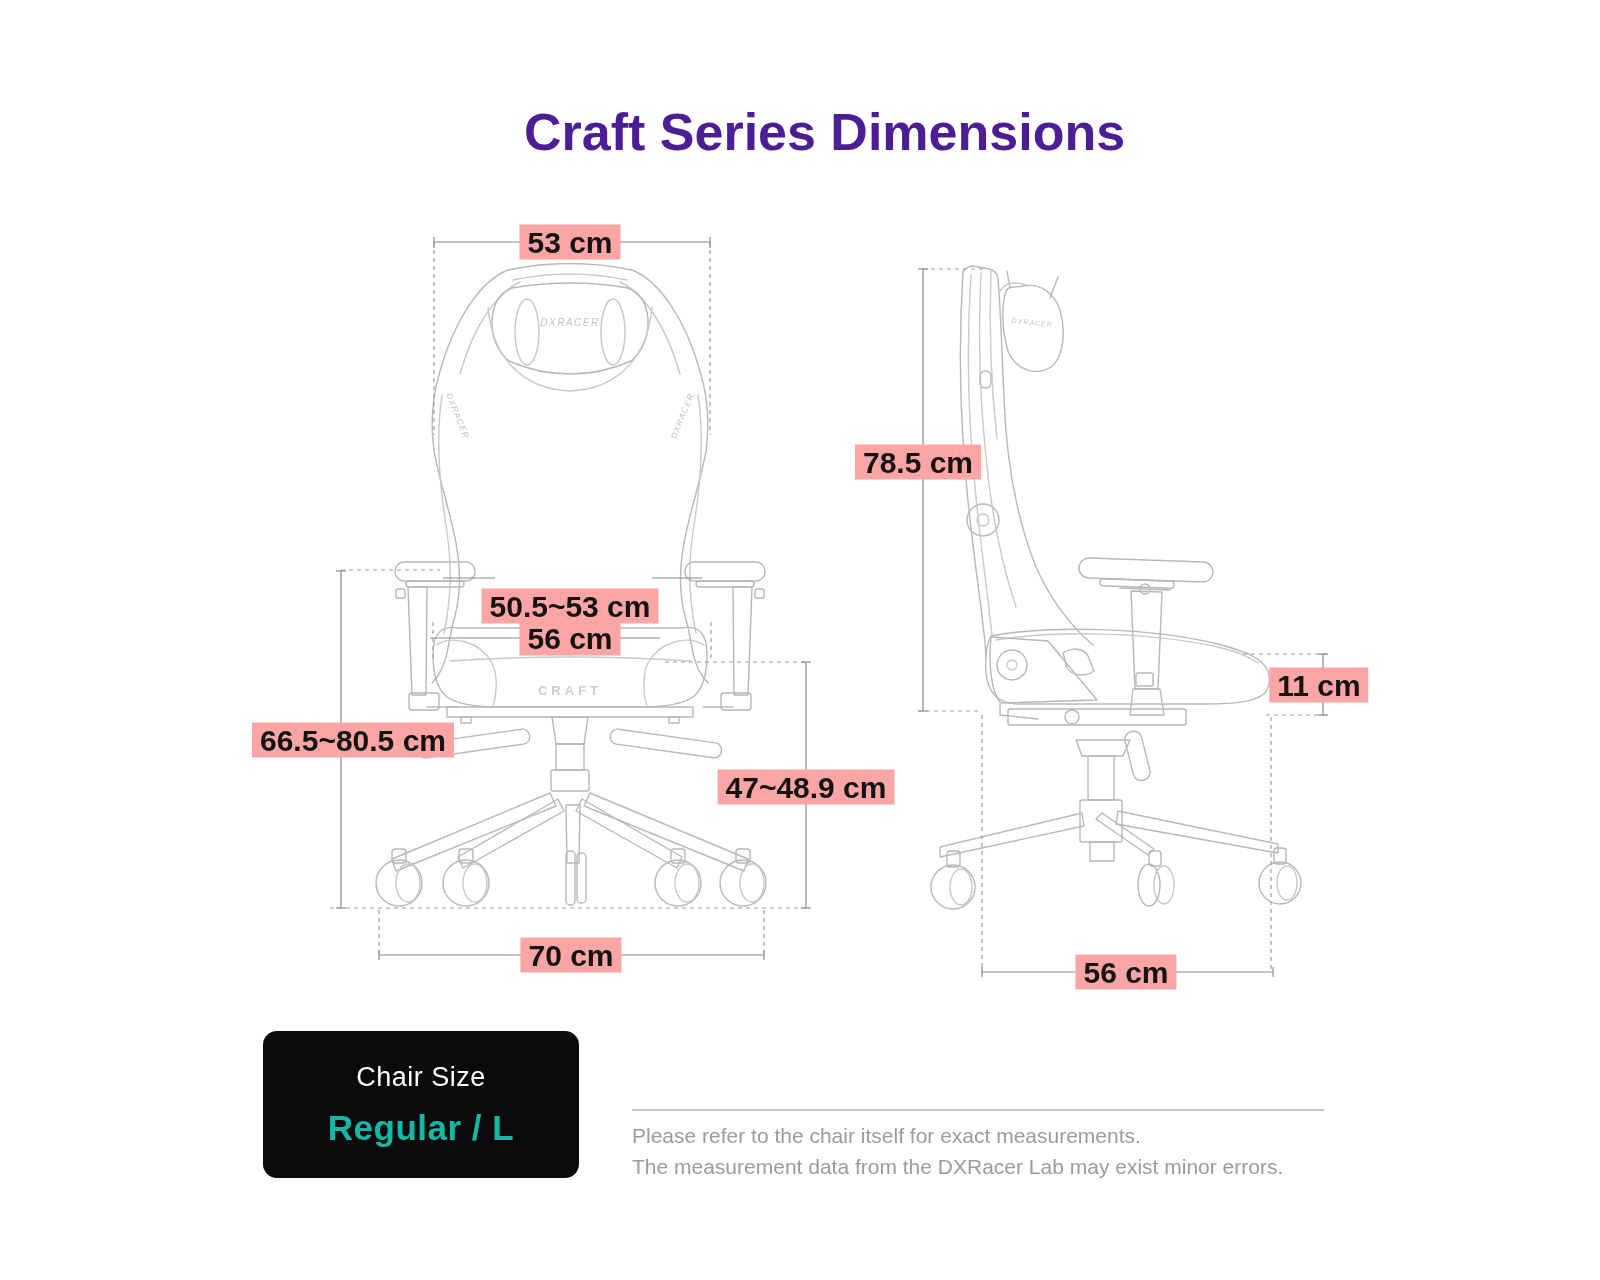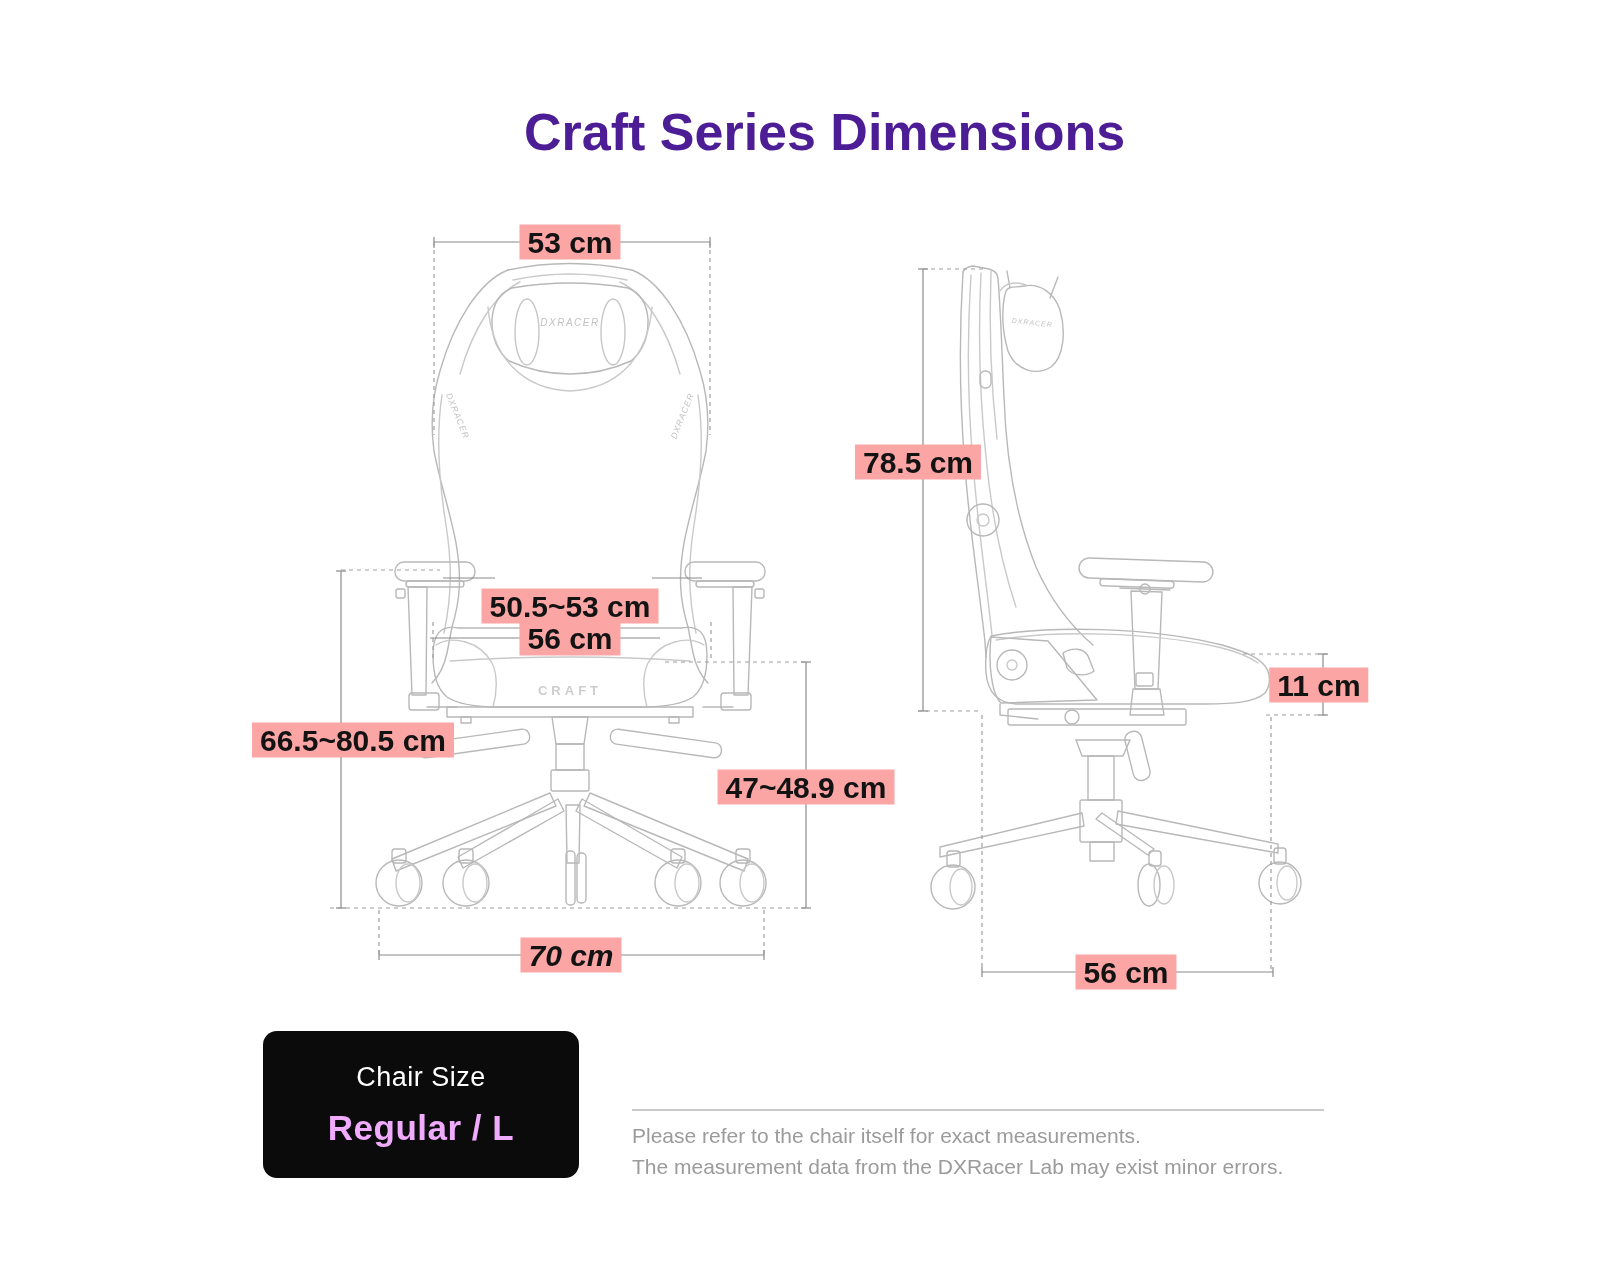--- a/index.html
+++ b/index.html
@@ -11,21 +11,21 @@
   .chair-svg{position:absolute;}
   #front-svg{left:330px;top:195px;}
   #side-svg{left:850px;top:195px;}
   .dim-label{position:absolute;transform:translate(-50%,-50%);
              font-size:30px;font-weight:700;color:#131313;background:#fca5a5;
              padding:1px 8px;white-space:nowrap;line-height:1.1;}
   .size-card{position:absolute;left:263px;top:1031px;width:316px;height:147px;
              background:#0b0b0b;border-radius:14px;display:flex;flex-direction:column;
              align-items:center;justify-content:center;gap:15px;}
   .size-card .label{color:#ffffff;font-size:27px;font-weight:500;letter-spacing:.5px;}
-  .size-card .value{color:#f0abfc;font-size:35px;font-weight:700;letter-spacing:.5px;}
+  .size-card .value{color:#14b8a6;font-size:35px;font-weight:700;letter-spacing:.5px;}
   .divider{position:absolute;left:632px;top:1109px;width:692px;height:2px;background:#c9c9c9;}
   .footnote{position:absolute;left:632px;top:1120px;font-size:21px;line-height:31px;
             color:#9b9b9b;font-weight:400;}
   svg text.logo{fill:#c2c2c2;font-family:"Liberation Sans",sans-serif;font-style:italic;}
   svg text.seatlogo{fill:#cdcdcd;font-family:"Liberation Sans",sans-serif;}
 </style>
 </head>
 <body>
 
 <div class="page">
@@ -214,21 +214,21 @@
       <path d="M132 520 L132 777"></path>
       <path d="M421 522 L421 777"></path>
     </g>
   </svg>
 
   <div class="dim-label" style="left:570px;top:242px;">53 cm</div>
   <div class="dim-label" style="left:570px;top:606px;">50.5~53 cm</div>
   <div class="dim-label" style="left:570px;top:638px;">56 cm</div>
   <div class="dim-label" style="left:353px;top:740px;">66.5~80.5 cm</div>
   <div class="dim-label" style="left:806px;top:787px;">47~48.9 cm</div>
-  <div class="dim-label" style="left:571px;top:955px;font-style:italic;">70 cm</div>
+  <div class="dim-label" style="left:571px;top:955px;">70 cm</div>
   <div class="dim-label" style="left:918px;top:462px;">78.5 cm</div>
   <div class="dim-label" style="left:1319px;top:685px;">11 cm</div>
   <div class="dim-label" style="left:1126px;top:972px;">56 cm</div>
 
   <div class="size-card">
     <div class="label">Chair Size</div>
     <div class="value">Regular / L</div>
   </div>
 
   <div class="divider"></div>

